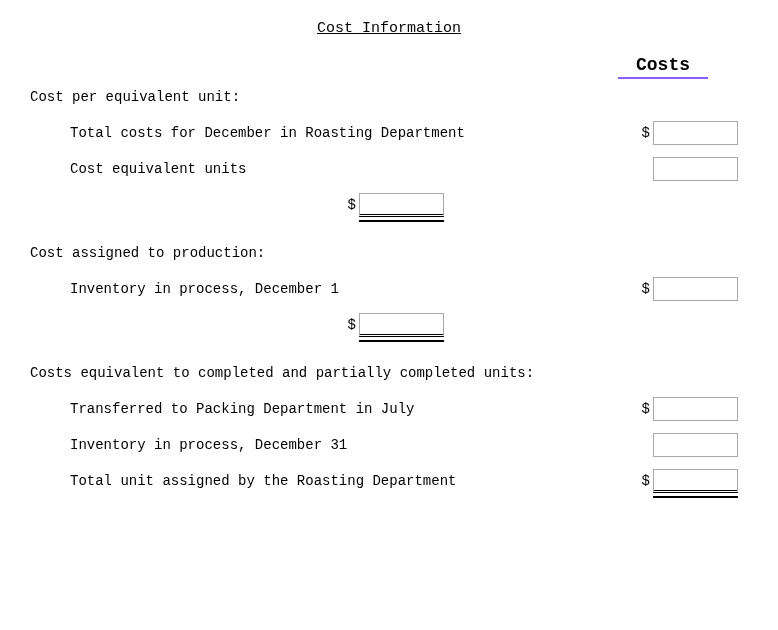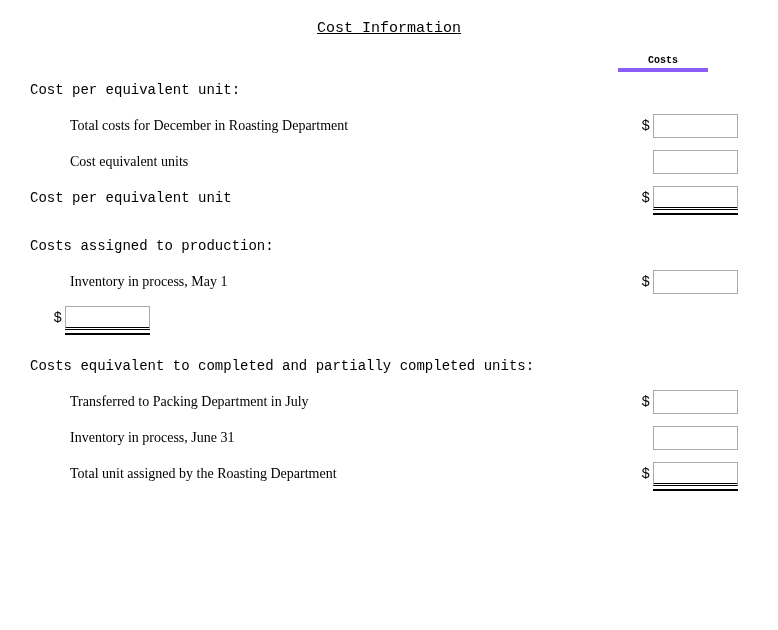--- a/index.html
+++ b/index.html
@@ -28,42 +28,42 @@
 
     .costs-header-row {
       display: flex;
       justify-content: flex-end;
       margin-bottom: 4px;
       padding-right: 40px;
     }
 
     .costs-header {
       font-weight: bold;
-      font-size: 10px;
+      font-size: 18px;
       width: 90px;
       text-align: center;
-      border-bottom: 4px solid #8b5cf6;
+      border-bottom: 2px solid #8b5cf6;
       padding-bottom: 2px;
     }
 
     .row {
       display: flex;
       align-items: center;
       margin-bottom: 8px;
       min-height: 28px;
+      justify-content: center;
     }
 
     .row-label {
       flex: 1;
       font-size: 14px;
     }
 
     .row-label.indent-1 {
       padding-left: 40px;
-      font-family: Liberation Serif, serif;
     }
 
     .row-label.indent-0 {
       padding-left: 0px;
     }
 
     .input-cell {
       display: flex;
       align-items: center;
       justify-content: flex-end;
@@ -134,32 +134,31 @@
         <input type="text" class="input-box" style="">
       </div>
     </div>
     <div class="row">
       <span class="row-label indent-1">Cost equivalent units</span>
       <div class="input-cell">
         <input type="text" class="input-box no-dollar" style="">
       </div>
     </div>
     <div class="row double-underline-row">
-      <span class="row-label indent-0">Cost per equivalent unit</span>
       <div class="input-cell">
         <span class="dollar-sign">$</span>
         <input type="text" class="input-box" style="border-bottom: 3px double rgb(0, 0, 0);">
       </div>
     </div>
     <div class="section-break"></div>
     <div class="row">
-      <span class="row-label indent-0">Costs assigned to production:</span>
+      <span class="row-label indent-0">Cost assigned to production:</span>
     </div>
     <div class="row">
-      <span class="row-label indent-1">Inventory in process, May 1</span>
+      <span class="row-label indent-1">Inventory in process, December 1</span>
       <div class="input-cell">
         <span class="dollar-sign">$</span>
         <input type="text" class="input-box" style="">
       </div>
     </div>
     <div class="row double-underline-row">
       <div class="input-cell">
         <span class="dollar-sign">$</span>
         <input type="text" class="input-box" style="border-bottom: 3px double rgb(0, 0, 0);">
       </div>
@@ -169,21 +168,21 @@
       <span class="row-label indent-0">Costs equivalent to completed and partially completed units:</span>
     </div>
     <div class="row">
       <span class="row-label indent-1">Transferred to Packing Department in July</span>
       <div class="input-cell">
         <span class="dollar-sign">$</span>
         <input type="text" class="input-box" style="">
       </div>
     </div>
     <div class="row">
-      <span class="row-label indent-1">Inventory in process, June 31</span>
+      <span class="row-label indent-1">Inventory in process, December 31</span>
       <div class="input-cell">
         <input type="text" class="input-box no-dollar" style="">
       </div>
     </div>
     <div class="row double-underline-row">
       <span class="row-label indent-1">Total unit assigned by the Roasting Department</span>
       <div class="input-cell">
         <span class="dollar-sign">$</span>
         <input type="text" class="input-box" style="border-bottom: 3px double rgb(0, 0, 0);">
       </div>

